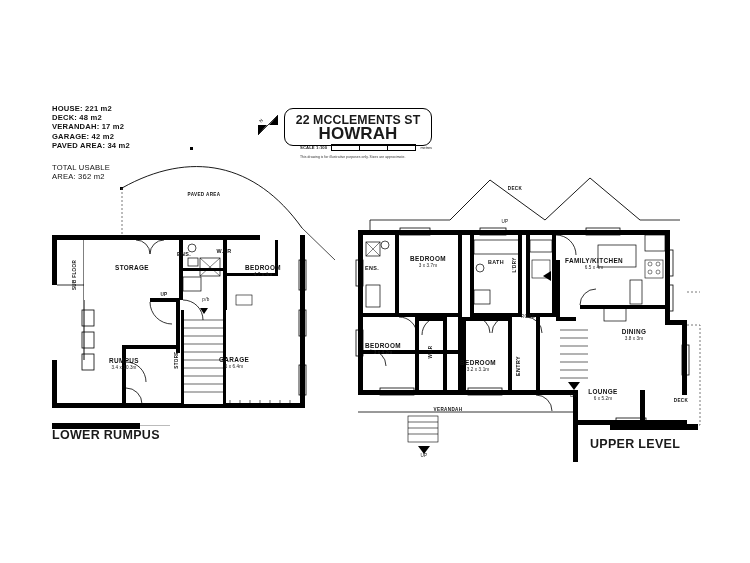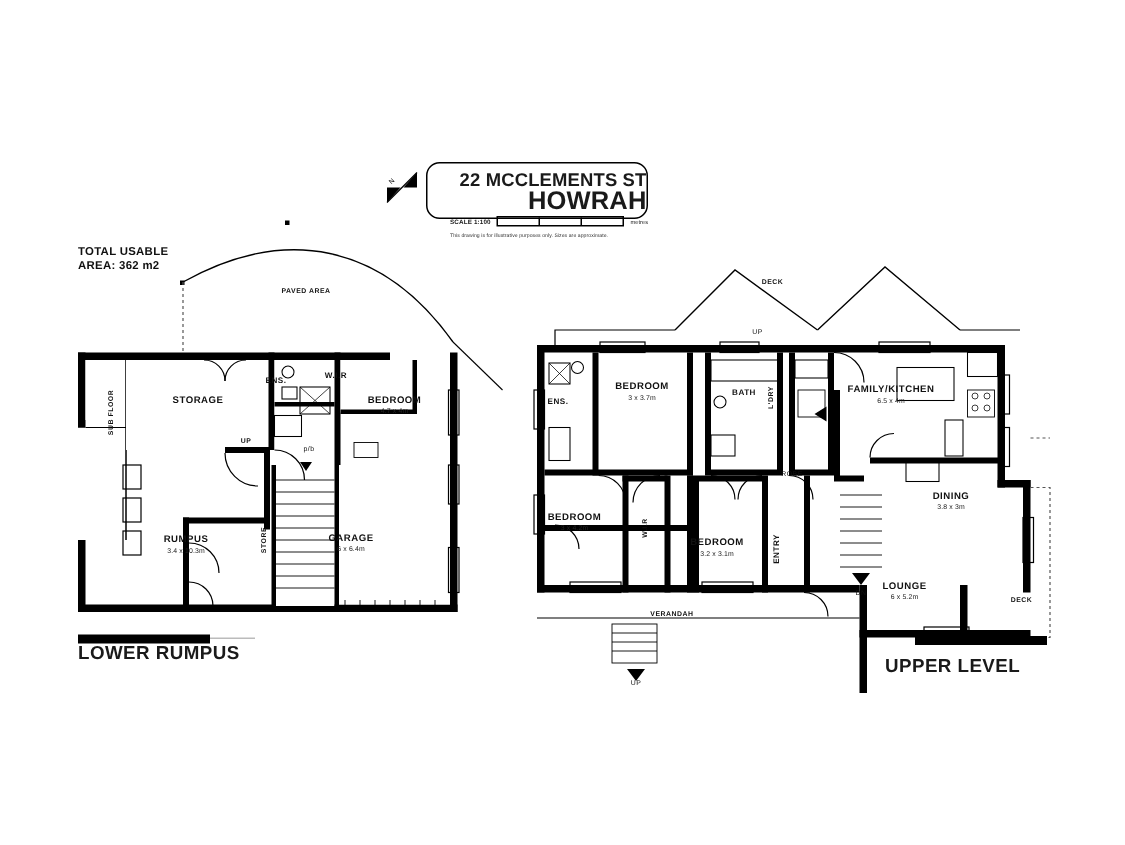--- a/index.html
+++ b/index.html
@@ -3,24 +3,24 @@
 <meta charset="utf-8">
 <style>
   html,body{margin:0;padding:0;background:#ffffff;}
   body{width:750px;height:563px;position:relative;overflow:hidden;
        font-family:"Liberation Sans",sans-serif;color:#1a1a1a;}
   #sheet{position:absolute;inset:0;}
   .abs{position:absolute;}
 
   
   .area-list{left:52px;top:104px;font-size:7.6px;line-height:9.2px;font-weight:600;letter-spacing:.2px;color:#111;}
-  .total-area{left:52px;top:163px;font-size:7.6px;line-height:9.2px;font-weight:700;letter-spacing:.2px;color:#111;}
+  .total-area{left:52px;top:163px;font-size:7.6px;line-height:9.2px;font-weight:400;letter-spacing:.2px;color:#111;}
 
   .title-box{left:284px;top:108px;width:146px;height:36px;border:1.3px solid #000;border-radius:9px;
-             display:flex;flex-direction:column;align-items:flex-end;justify-content:center;background:#fff;}
+             display:flex;flex-direction:column;align-items:center;justify-content:center;background:#fff;}
   .title-line1{font-size:12.3px;font-weight:bold;letter-spacing:.1px;line-height:13px;}
   .title-line2{font-size:17px;font-weight:bold;letter-spacing:.1px;line-height:13px;}
 
   .scale-wrap{left:300px;top:144px;width:132px;display:flex;align-items:center;gap:4px;}
   .scale-label{font-size:4.2px;font-weight:bold;letter-spacing:.1px;white-space:nowrap;}
   .scale-bar{position:relative;height:5px;flex:1;border:.5px solid #000;display:flex;}
   .scale-bar i{flex:1;border-right:.5px solid #000;}
   .scale-bar i:last-child{border-right:none;}
   .scale-unit{font-size:3.8px;white-space:nowrap;}
   .disclaimer{left:300px;top:155px;font-size:3.4px;color:#333;letter-spacing:.05px;white-space:nowrap;}
@@ -43,20 +43,27 @@
   .rlabel.vert{transform:translate(-50%,-50%) rotate(-90deg);}
 
   svg{display:block;overflow:visible;}
   .stroke{stroke:#000;fill:none;}
 </style>
 </head>
 <body>
 
 <div id="sheet">
 
+  <div class="abs area-list">
+    <div>HOUSE: 221 m2</div>
+    <div>DECK: 48 m2</div>
+    <div>VERANDAH: 17 m2</div>
+    <div>GARAGE: 42 m2</div>
+    <div>PAVED AREA: 34 m2</div>
+  </div>
   <div class="abs total-area">
     <div>TOTAL USABLE</div>
     <div>AREA: 362 m2</div>
   </div>
 
   <div class="abs north">
     <svg width="26" height="26" viewBox="0 0 26 26">
       <polygon points="3,23 12,13 3,13" fill="#000"></polygon>
       <polygon points="23,3 14,13 23,13" fill="#000"></polygon>
       <polygon points="3,23 13,14 13,23" fill="#000" opacity="0"></polygon>

